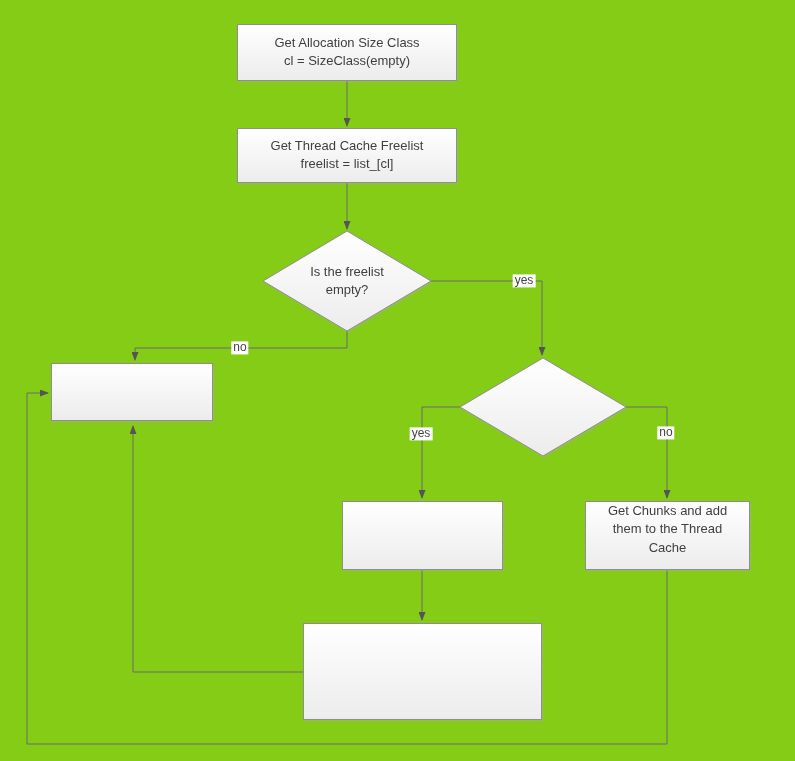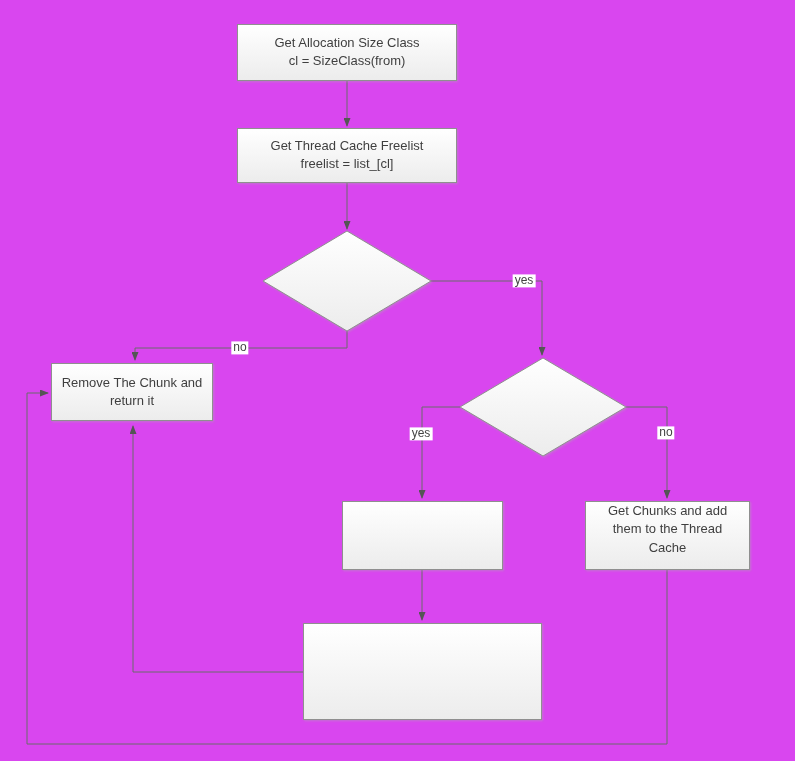--- a/index.html
+++ b/index.html
@@ -5,21 +5,21 @@
   html, body {
     margin: 0;
     padding: 0;
     background: #ffffff;
     font-family: "Liberation Sans", "DejaVu Sans", sans-serif;
   }
   .canvas {
     position: relative;
     width: 795px;
     height: 761px;
-    background: #d946ef;
+    background: #84cc16;
     overflow: hidden;
   }
   .canvas svg {
     position: absolute;
     left: 0;
     top: 0;
   }
   .shape {
     filter: drop-shadow(1.5px 1.5px 1px rgba(170,170,170,0.45));
   }
@@ -90,32 +90,33 @@
       <rect class="shape" x="51.5" y="363.5" width="161" height="57"></rect>
       <polygon class="shape" points="543,358 626,407 543,456 460,407"></polygon>
       <rect class="shape" x="342.5" y="501.5" width="160" height="68"></rect>
       <rect class="shape" x="585.5" y="501.5" width="164" height="68"></rect>
       <rect class="shape" x="303.5" y="623.5" width="238" height="96"></rect>
     </g>
   </svg>
 
   <div class="node-label box-a">
     <span>Get Allocation Size Class</span>
-    <span>cl = SizeClass(from)</span>
+    <span>cl = SizeClass(empty)</span>
   </div>
 
   <div class="node-label box-b">
     <span>Get Thread Cache Freelist</span>
     <span>freelist = list_[cl]</span>
   </div>
 
+  <div class="node-label dia-1">
+    <span>Is the freelist</span>
+    <span>empty?</span>
+  </div>
 
-  <div class="node-label box-c">
-    <span>Remove The Chunk and return it</span>
-  </div>
 
 
 
   <div class="node-label box-f">
     <span>Get Chunks and add them to the Thread Cache</span>
   </div>
 
 
   <span class="edge-label" style="left:524px; top:281px;">yes</span>
   <span class="edge-label" style="left:240px; top:348px;">no</span>

